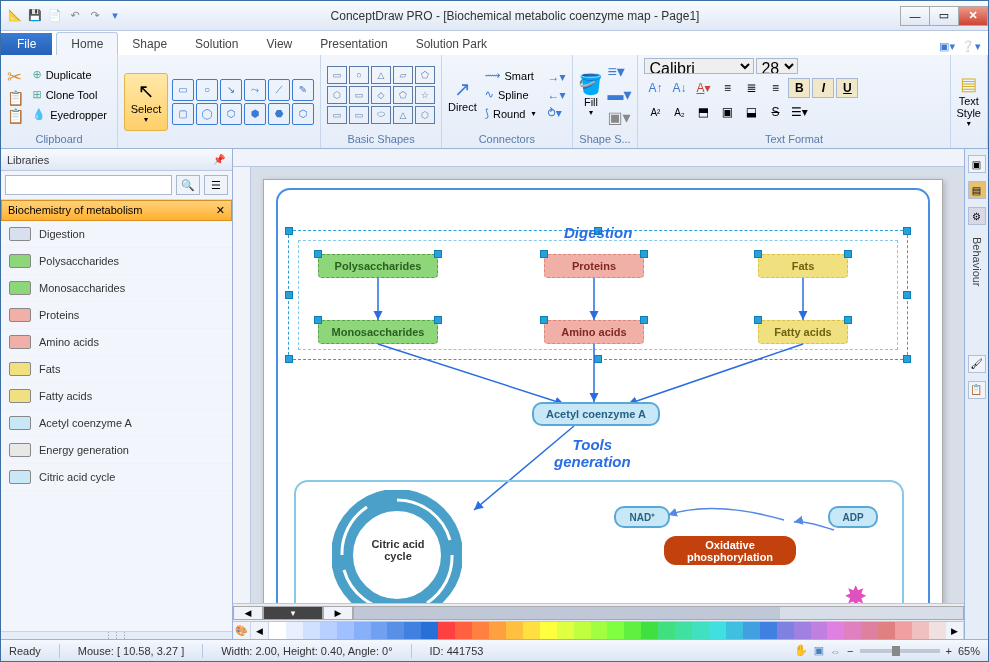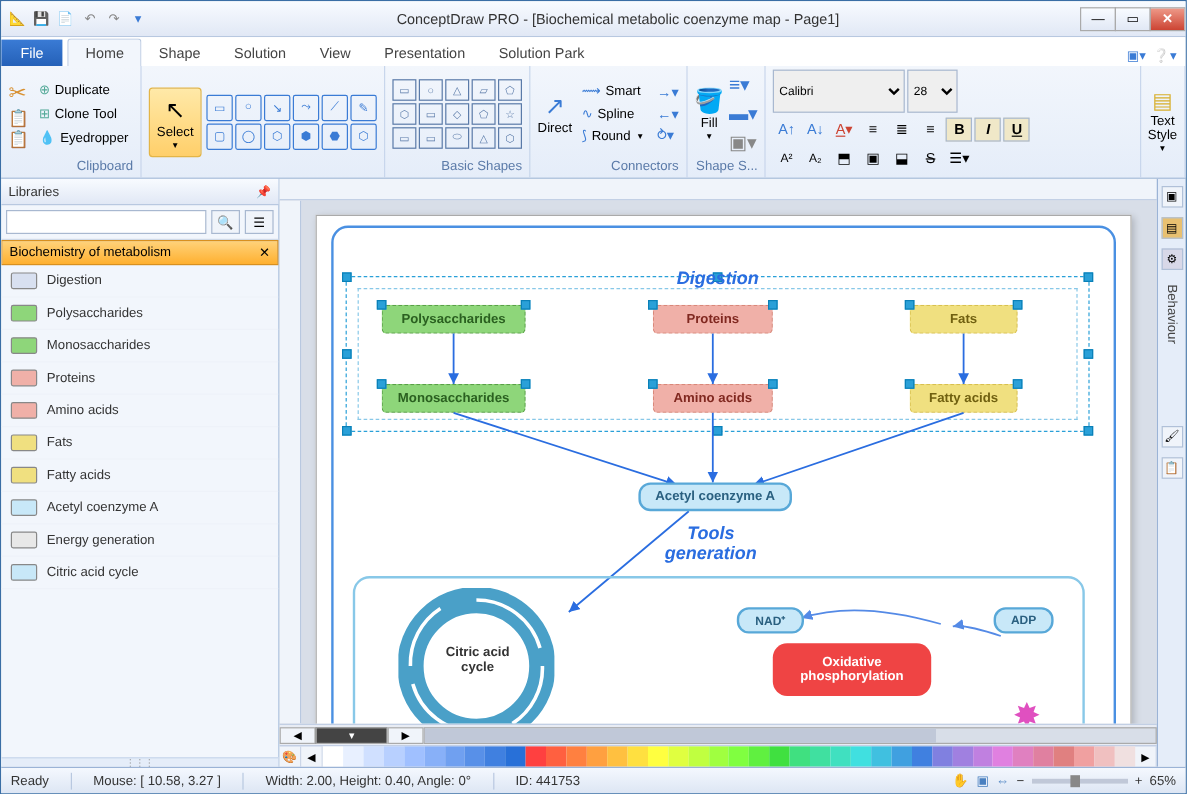--- a/index.html
+++ b/index.html
@@ -19,30 +19,30 @@
 .file-tab { background: linear-gradient(to bottom, #3a7bd5, #2561b8); color: #fff; padding: 4px 16px; font-size: 12px; margin-right: 4px; }
 .tab { padding: 4px 14px; font-size: 12px; color: #444; cursor: pointer; }
 .tab.active { background: #f2f6fc; border: 1px solid #b8c8e0; border-bottom: none; border-radius: 3px 3px 0 0; }
 .tabrow-right { margin-left: auto; padding-right: 8px; display: flex; gap: 6px; color: #3a7bd5; font-size: 11px; }
 .trbtn { width: 18px; height: 18px; display: inline-flex; align-items: center; justify-content: center; }
 
 
 .ribbon { height: 94px; background: linear-gradient(to bottom, #f2f6fc, #e5edf9); border-bottom: 1px solid #9bb3d6; display: flex; }
 .rgroup { border-right: 1px solid #c8d6ec; padding: 3px 6px; display: flex; flex-direction: column; }
 .rgroup-body { flex: 1; display: flex; align-items: center; gap: 4px; }
-.rgroup-label { text-align: right; font-size: 11px; color: #5a7aa8; padding-top: 2px; }
+.rgroup-label { text-align: center; font-size: 11px; color: #5a7aa8; padding-top: 2px; }
 .rbtn { display: flex; align-items: center; gap: 4px; font-size: 11px; padding: 2px 4px; border-radius: 2px; }
 
 .select-btn { width: 44px; height: 58px; background: linear-gradient(to bottom, #ffe9a8, #ffcf6a); border: 1px solid #e3b547; border-radius: 3px; display: flex; flex-direction: column; align-items: center; justify-content: center; font-size: 11px; }
 .shape-grid { display: grid; grid-template-columns: repeat(6, 22px); grid-auto-rows: 22px; gap: 2px; }
 .shape-grid div { border: 1px solid #3a7bd5; border-radius: 2px; display: flex; align-items: center; justify-content: center; font-size: 10px; color: #3a7bd5; }
 .basic-grid { display: grid; grid-template-columns: repeat(5, 20px); grid-auto-rows: 18px; gap: 2px; }
 .basic-grid div { border: 1px solid #5a7aa8; display: flex; align-items: center; justify-content: center; font-size: 9px; color: #5a7aa8; }
 
-.font-sel { height: 36px; font-size: 10px; border: 1px solid #a8b8d0; }
+.font-sel { height: 16px; font-size: 16px; border: 1px solid #a8b8d0; }
 .txt-btn { width: 22px; height: 20px; border: 1px solid transparent; display: inline-flex; align-items: center; justify-content: center; font-size: 12px; }
 .biu { font-weight: bold; border: 1px solid #a8b8d0; background: #f0e8c8; }
 
 
 .main { flex: 1; display: flex; overflow: hidden; }
 
 
 .libs { width: 232px; background: #f2f6fc; border-right: 1px solid #9bb3d6; display: flex; flex-direction: column; }
 .libs-header { height: 22px; background: linear-gradient(to bottom, #f8fbff, #e1e8f5); border-bottom: 1px solid #b8c8e0; display: flex; align-items: center; padding: 0 6px; font-size: 11px; color: #333; }
 .libs-header .pin { margin-left: auto; font-size: 10px; }
@@ -272,20 +272,21 @@
         <span class="txt-btn" style="font-size:10px">A₂</span>
         <span class="txt-btn">⬒</span>
         <span class="txt-btn">▣</span>
         <span class="txt-btn">⬓</span>
         <span class="txt-btn">
             <s>S</s>
           </span>
         <span class="txt-btn">☰▾</span>
       </div>
     </div>
+    <div class="rgroup-label">Text Format</div>
   </div>
 
   <div class="rgroup">
     <div class="rgroup-body">
       <div style="display:flex;flex-direction:column;align-items:center;font-size:11px;white-space:pre;text-align:center">
         <span style="font-size:18px;color:#d8b030">▤</span>
         <span>Text
 Style</span><span style="font-size:8px">▾</span>
       </div>
     </div>
@@ -424,21 +425,21 @@
             <circle cx="65" cy="65" r="55" fill="none" stroke="#4aa0c8" stroke-width="22"></circle>
             <path d="M 65 10 A 55 55 0 0 1 118 50" fill="none" stroke="#fff" stroke-width="3"></path>
             <path d="M 120 65 A 55 55 0 0 1 95 113" fill="none" stroke="#fff" stroke-width="3"></path>
             <path d="M 65 120 A 55 55 0 0 1 12 80" fill="none" stroke="#fff" stroke-width="3"></path>
             <path d="M 10 65 A 55 55 0 0 1 35 17" fill="none" stroke="#fff" stroke-width="3"></path>
           </svg>
           <div style="position:absolute;left:34px;top:48px;width:64px;text-align:center;font-size:11px;font-weight:bold;color:#333">Citric acid cycle</div>
         </div>
 
         <div class="diag-box bbox" style="left:350px;top:326px;width:56px;height:22px;font-size:10px">NAD⁺</div>
-        <div class="diag-box" style="left:380px;top:356px;width:132px;height:44px;background:#ef4444;color:#fff;border-radius:12px;font-size:11px;text-align:center;padding:4px">Oxidative phosphorylation</div>
+        <div class="diag-box" style="left:400px;top:356px;width:132px;height:29px;background:#c2410c;color:#fff;border-radius:12px;font-size:11px;text-align:center;padding:4px">Oxidative phosphorylation</div>
         <div class="diag-box bbox" style="left:564px;top:326px;width:50px;height:22px;font-size:10px">ADP</div>
         <div style="position:absolute;left:580px;top:400px;font-size:28px;color:#e050c0">✸</div>
       </div>
     </div>
     <div class="hscroll">
       <div class="hs-btn">◀</div>
       <div class="hs-btn" style="width:60px;background:#444;color:#fff">▾</div>
       <div class="hs-btn">▶</div>
       <div class="hs-track">
           <div class="hs-thumb"></div>

